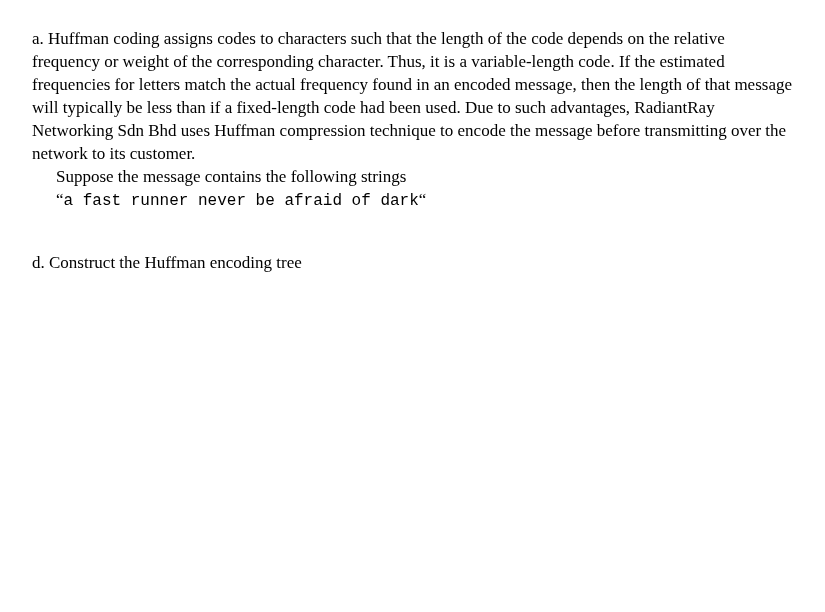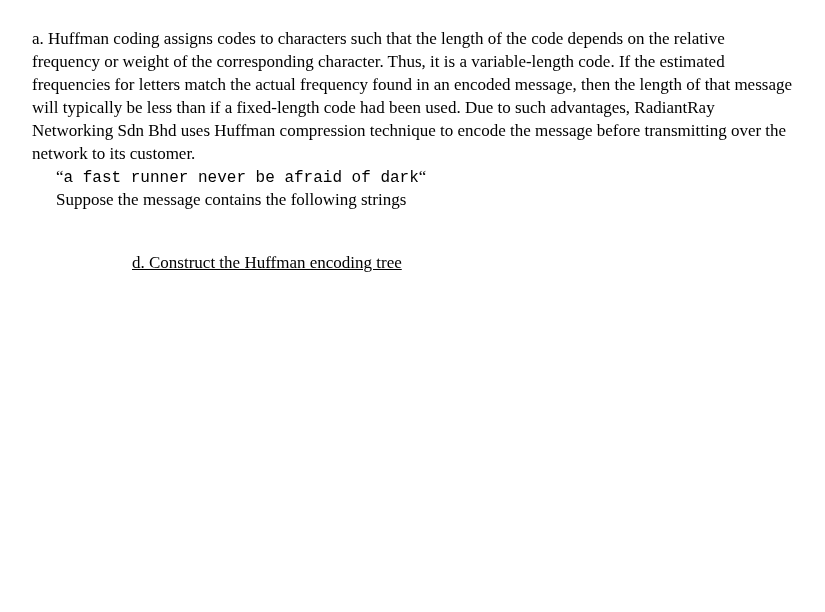--- a/index.html
+++ b/index.html
@@ -21,22 +21,20 @@
     }
     .suppose-block {
       margin-left: 24px;
       margin-bottom: 40px;
     }
     .code-string {
       font-family: "Courier New", Courier, monospace;
       font-size: 16px;
     }
     .sub-items {
-      margin-left: 100px;
-      text-decoration: underline;
     }
     .sub-item {
       margin-bottom: 42px;
     }
     .sub-item-f {
       margin-bottom: 42px;
       margin-left: -4px;
     }
     .sub-item-g {
       margin-left: -4px;
@@ -50,24 +48,24 @@
     .pre {
       white-space: pre;
     }
   </style>
 </head>
 <body>
 
 <div class="main-paragraph">a. Huffman coding assigns codes to characters such that the length of the code depends on the relative frequency or weight of the corresponding character. Thus,  it is a variable-length code. If the estimated frequencies for letters match the actual frequency found in an encoded message, then the length of that message will  typically be less than if a fixed-length code had been used. Due to such advantages, RadiantRay Networking Sdn Bhd uses Huffman compression technique to encode  the message before transmitting over the network to its customer.</div>
 
 <div class="suppose-block">
+  <div>Suppose the message contains the following strings</div>
   <div>
     <span>“</span><span class="code-string">a fast runner never be afraid of dark</span><span>“</span>
   </div>
-  <div>Suppose the message contains the following strings</div>
 </div>
 
 <div class="sub-items">
   <div class="sub-item">d. Construct the Huffman encoding tree</div>
 
 
 
 </div>
 
 </body></html>

